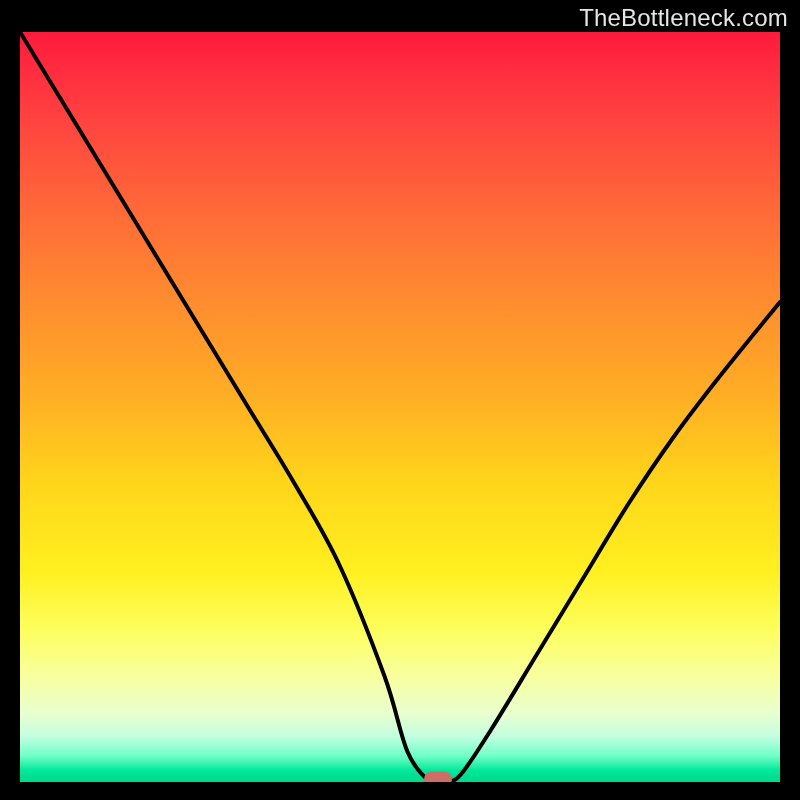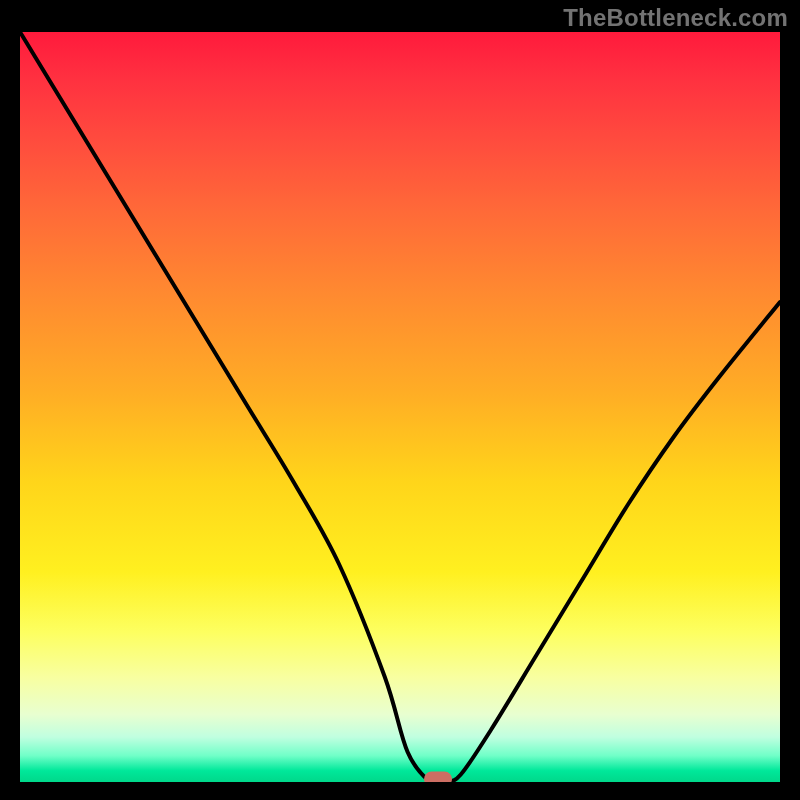--- a/index.html
+++ b/index.html
@@ -14,23 +14,23 @@
   .frame {
     position: relative;
     width: 800px;
     height: 800px;
     background: #000;
   }
   .watermark {
     position: absolute;
     top: 4px;
     right: 12px;
-    color: #737373;
+    color: #e5e5e5;
     font-size: 24px;
-    font-weight: 700;
+    font-weight: 400;
     letter-spacing: 0.2px;
     z-index: 30;
   }
   .plot-area {
     position: absolute;
     left: 20px;
     top: 32px;
     width: 760px;
     height: 750px;
     overflow: hidden;

